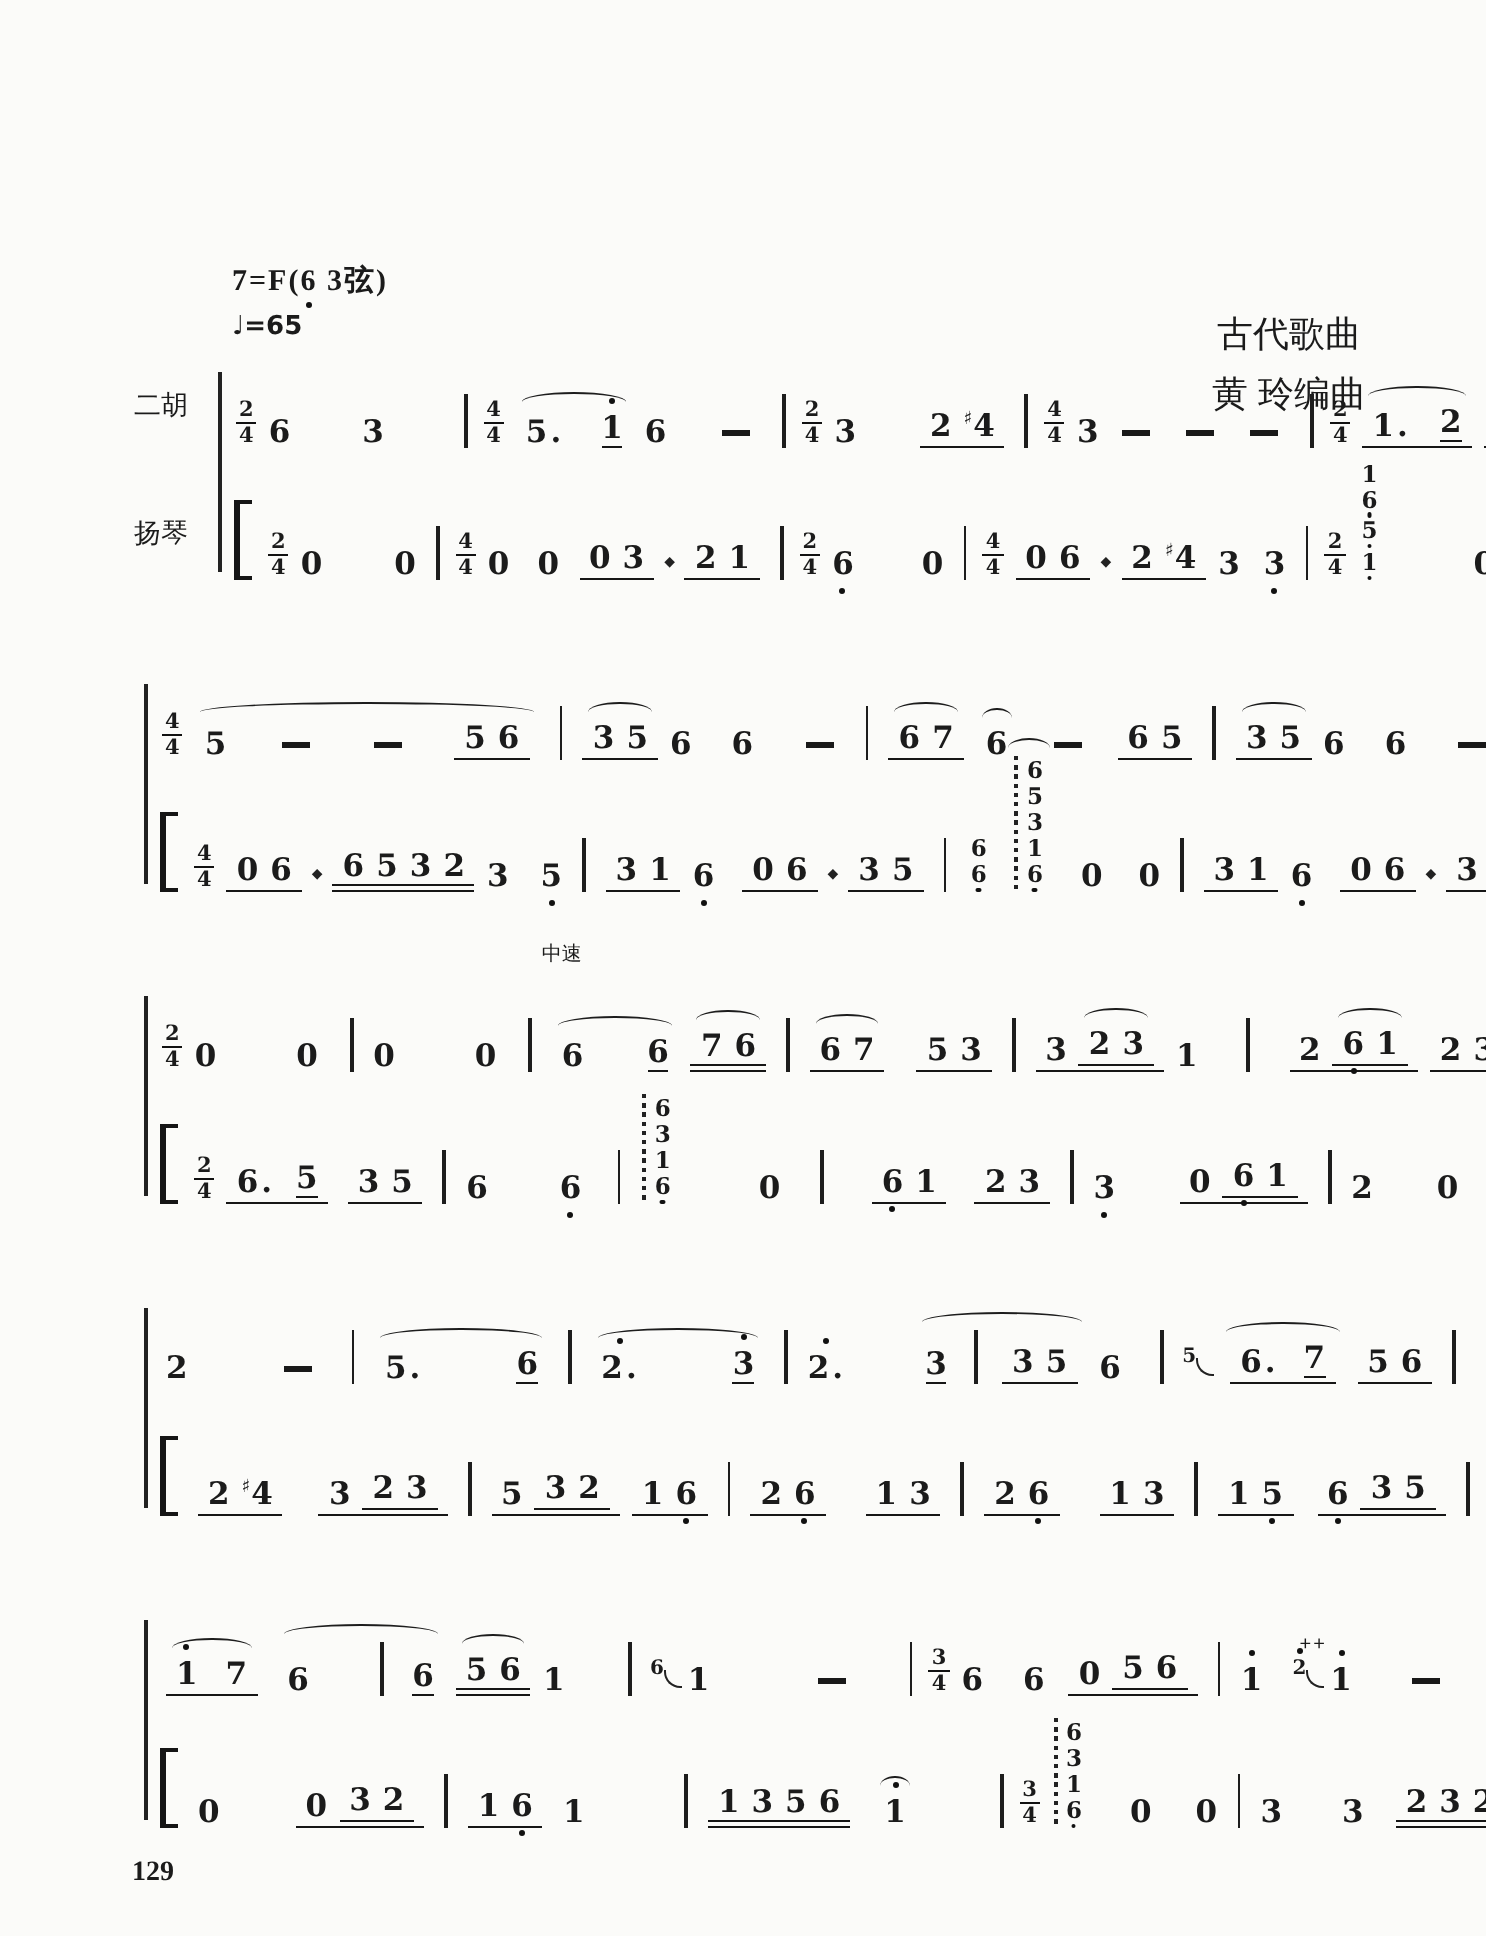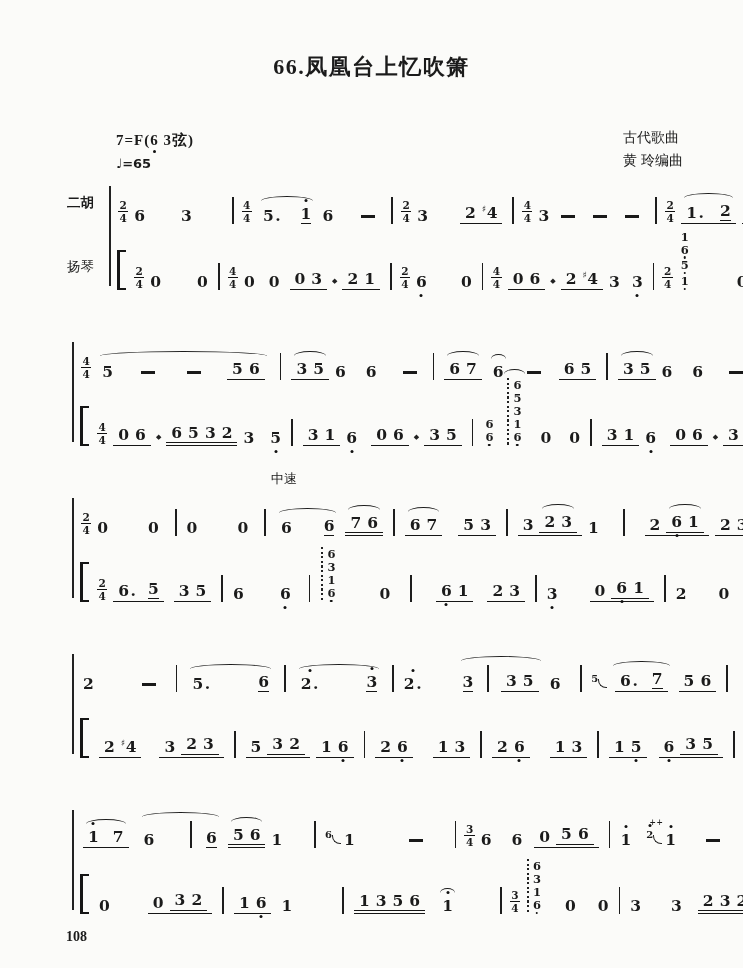--- a/index.html
+++ b/index.html
@@ -5,21 +5,21 @@
   html,body{margin:0;padding:0;background:#e8e8e6;}
   .page{position:relative;width:743px;height:968px;background:#fbfbf9;overflow:hidden;
         font-family:"Liberation Sans",sans-serif;color:#1b1b1b;}
   .title{position:absolute;top:52px;left:0;width:100%;text-align:center;
          font:bold 22px "Liberation Serif",serif;letter-spacing:1.5px;}
   .keyline{position:absolute;left:116px;top:131px;font:bold 15px "Liberation Serif",serif;letter-spacing:1px;}
   .key-note{position:relative;display:inline-block;}
   .key-note::after{content:"";position:absolute;left:50%;bottom:-4px;width:3px;height:3px;
                    margin-left:-1.5px;background:#111;border-radius:50%;}
   .tempoline{position:absolute;left:116px;top:156px;font:bold 13px "DejaVu Sans",sans-serif;}
-  .credits{position:absolute;right:60px;top:126px;text-align:left;font-size:14px;line-height:1.65;}
+  .credits{position:absolute;right:60px;top:153px;text-align:center;font-size:18px;line-height:1.65;}
 
   #score{position:absolute;left:0;top:178px;width:743px;}
   .system{position:relative;margin-left:80px;margin-bottom:44px;width:600px;}
   .system.first{margin-left:117px;}
   .sysline{position:absolute;left:-8px;top:8px;bottom:4px;width:1.7px;background:#222;}
   .ilabel{position:absolute;left:-50px;font-size:13.5px;white-space:nowrap;}
 
   .mrow{display:flex;align-items:flex-end;height:46px;width:590px;}
   .mrow.yq{margin-top:14px;height:52px;}
 
@@ -63,45 +63,44 @@
   .gr{position:relative;display:inline-block;font:bold 10px "DejaVu Serif",serif;
       margin:0 9px 0 2px;bottom:8px;}
   .gr::after{content:"";position:absolute;left:100%;bottom:-4px;width:8px;height:8px;
              border-left:1.3px solid #222;border-bottom:1.3px solid #222;
              border-bottom-left-radius:90%;}
   .gr i.hd{top:-5px;}
   .gr .mk{top:-12px;left:150%;}
 
   .lbl{position:relative;width:0;height:0;align-self:flex-start;}
   .lbl em{position:absolute;left:-2px;top:-20px;font-style:normal;
-          font-size:13px;white-space:nowrap;}
+          font-size:10px;white-space:nowrap;}
 
   .brk{flex:none;width:6px;height:36px;border-left:3px solid #151515;
        border-top:2.2px solid #151515;border-bottom:2.2px solid #151515;margin-right:7px;}
 
   .pagenum{position:absolute;left:66px;top:929px;font:bold 14px "Liberation Serif",serif;}
 </style>
 </head>
 <body>
 
 <div class="page">
-  <div class="title">66.凤凰台上忆吹箫</div>
 
   <div class="keyline"><span>7=F(</span><span class="key-note">6</span><span> 3弦)</span></div>
   <div class="tempoline">♩=65</div>
 
   <div class="credits">
     <div>古代歌曲</div>
     <div>黄 玲编曲</div>
   </div>
 
   <div id="score">
       <div class="system first">
         <div class="sysline"></div>
-        <div class="ilabel" style="top: 16px; font-weight: bold;">二胡</div>
+        <div class="ilabel" style="top: 16px;">二胡</div>
         <div class="ilabel" style="top: 80px;">扬琴</div>
         <div class="mrow">
           <span class="ts">
             <span class="num">2</span>
             <span>4</span>
           </span>
           <span class="n">6</span>
           <span class="sp" style="width: 30px;"></span>
           <span class="n">3</span>
           <span class="sp" style="width: 30px;"></span>
@@ -695,14 +694,14 @@
           <span class="sp" style="width: 10px;"></span>
           <span class="g u2">
             <span class="n">2</span>
             <span class="n">3</span>
             <span class="n">2</span>
           </span>
         </div>
       </div>
     </div>
 
-  <div class="pagenum">108</div>
+  <div class="pagenum">129</div>
 </div>
 
 </body></html>

